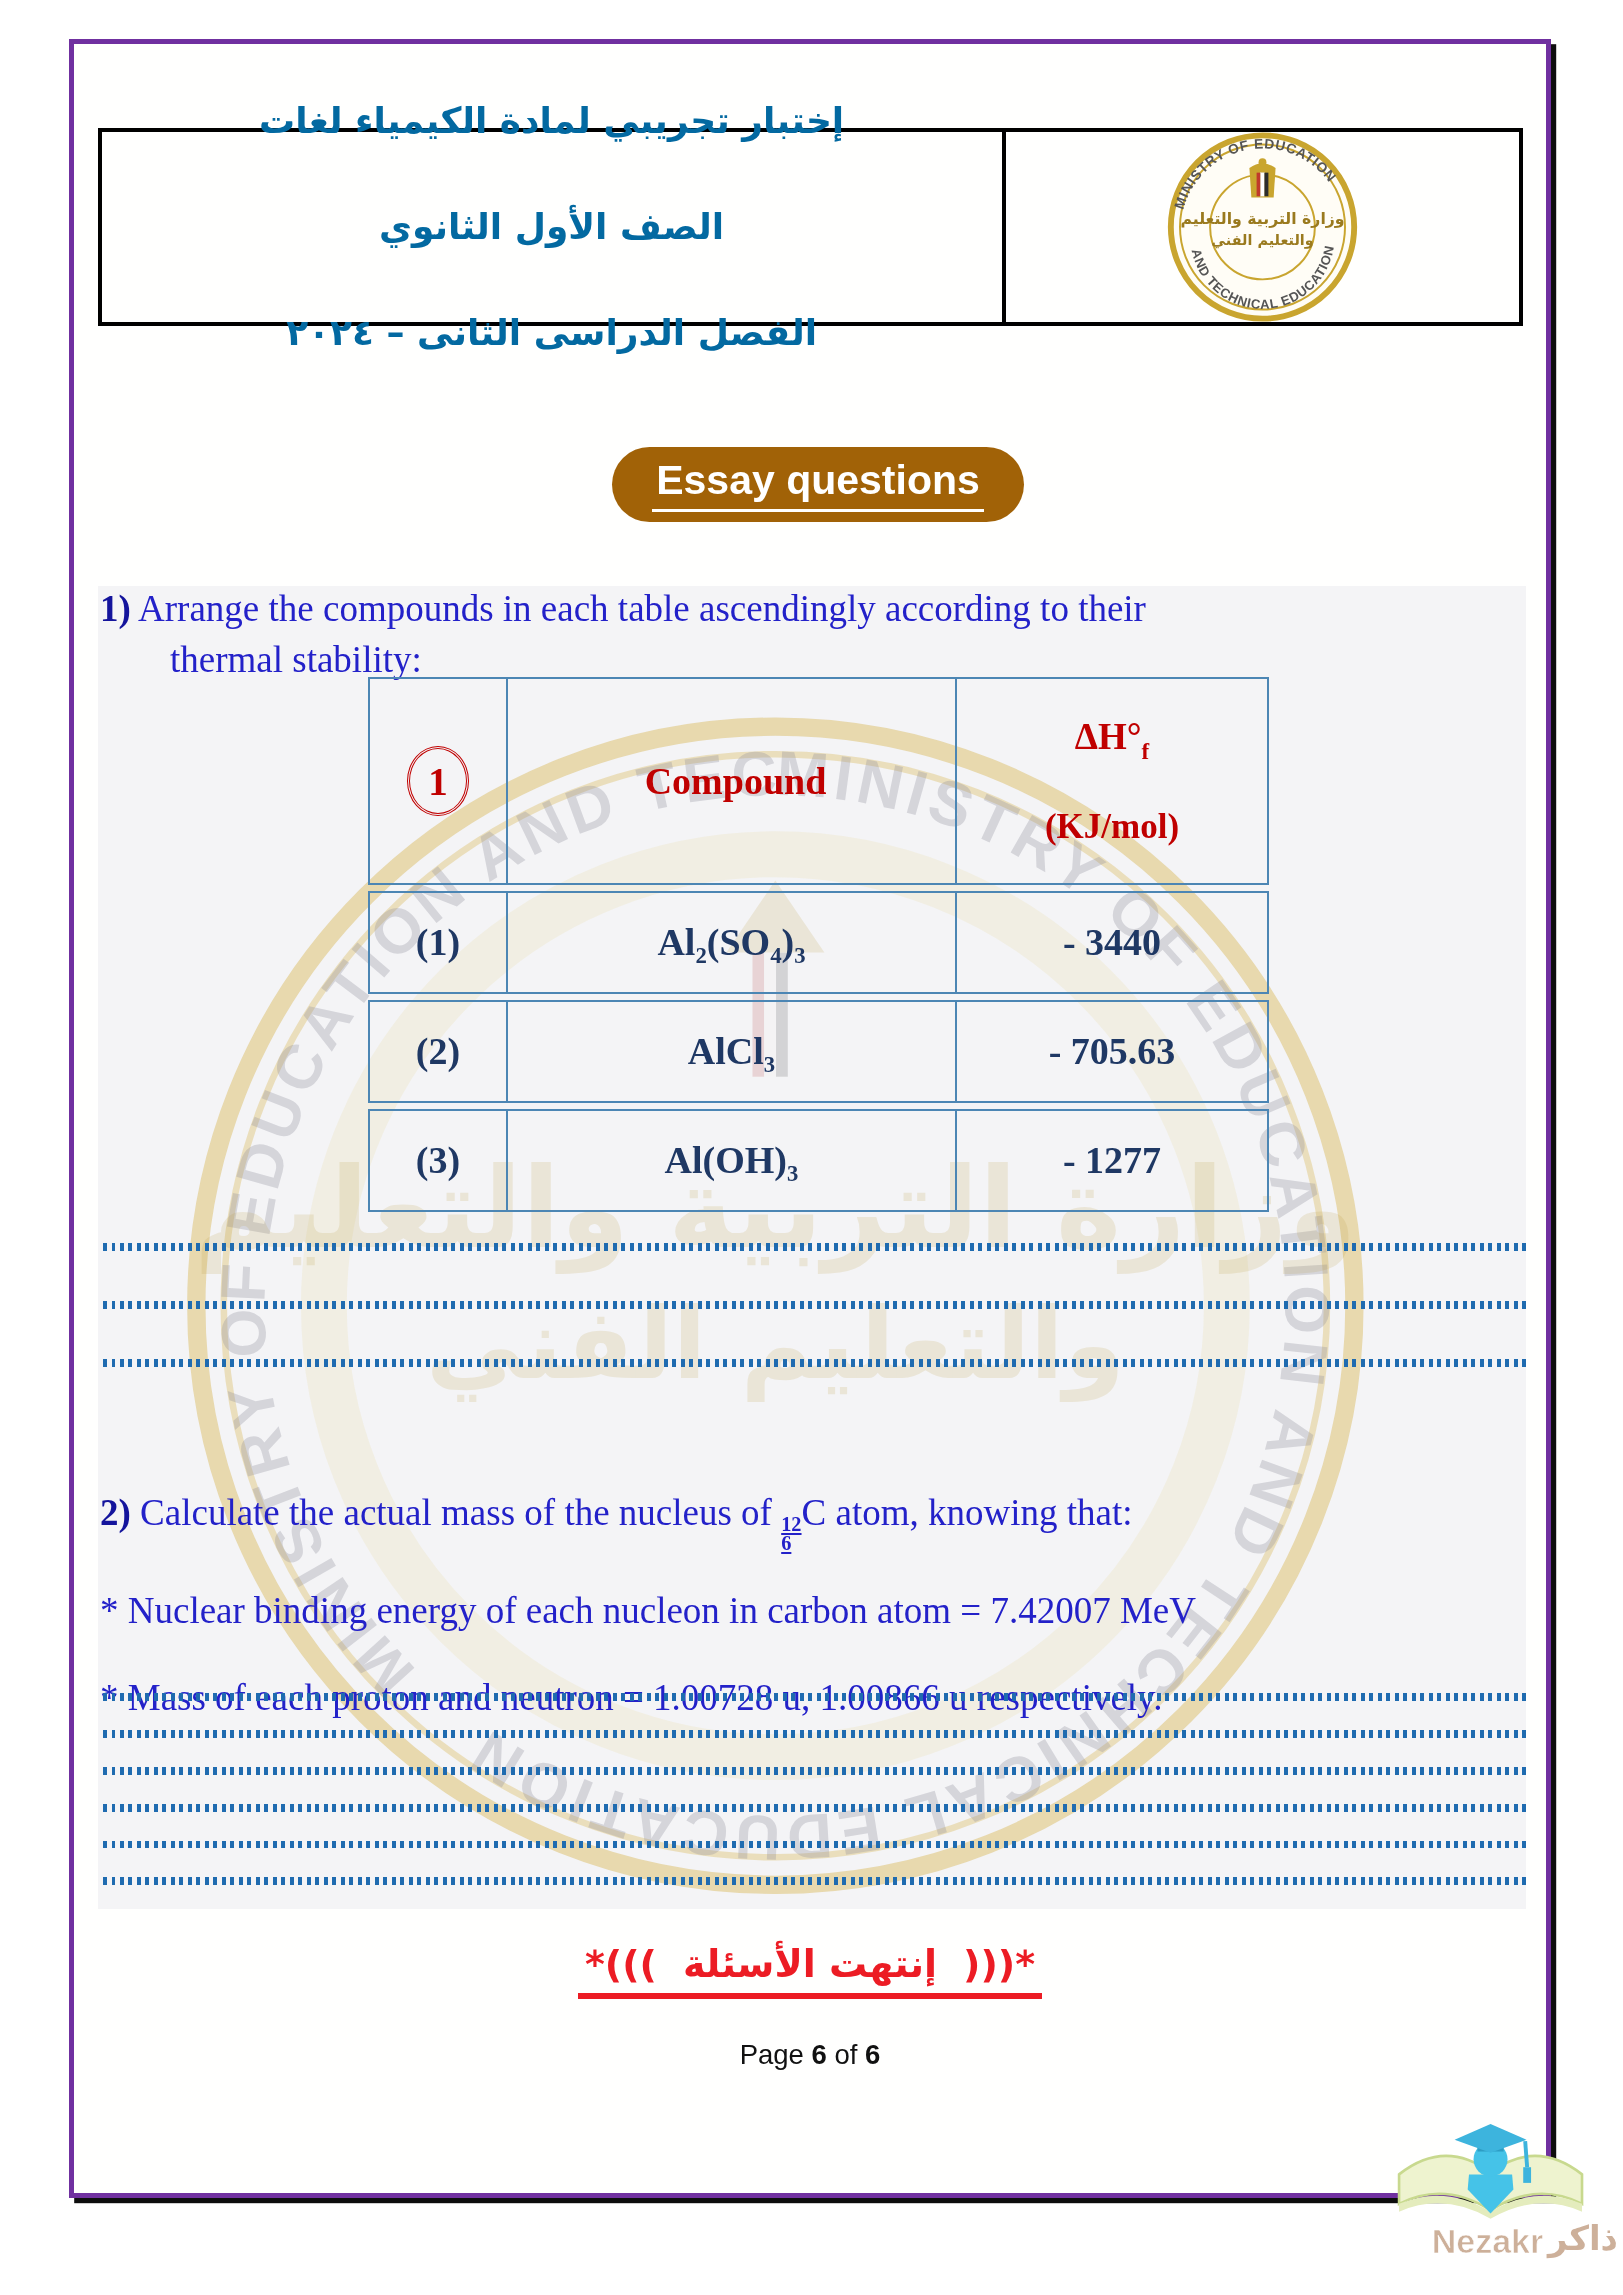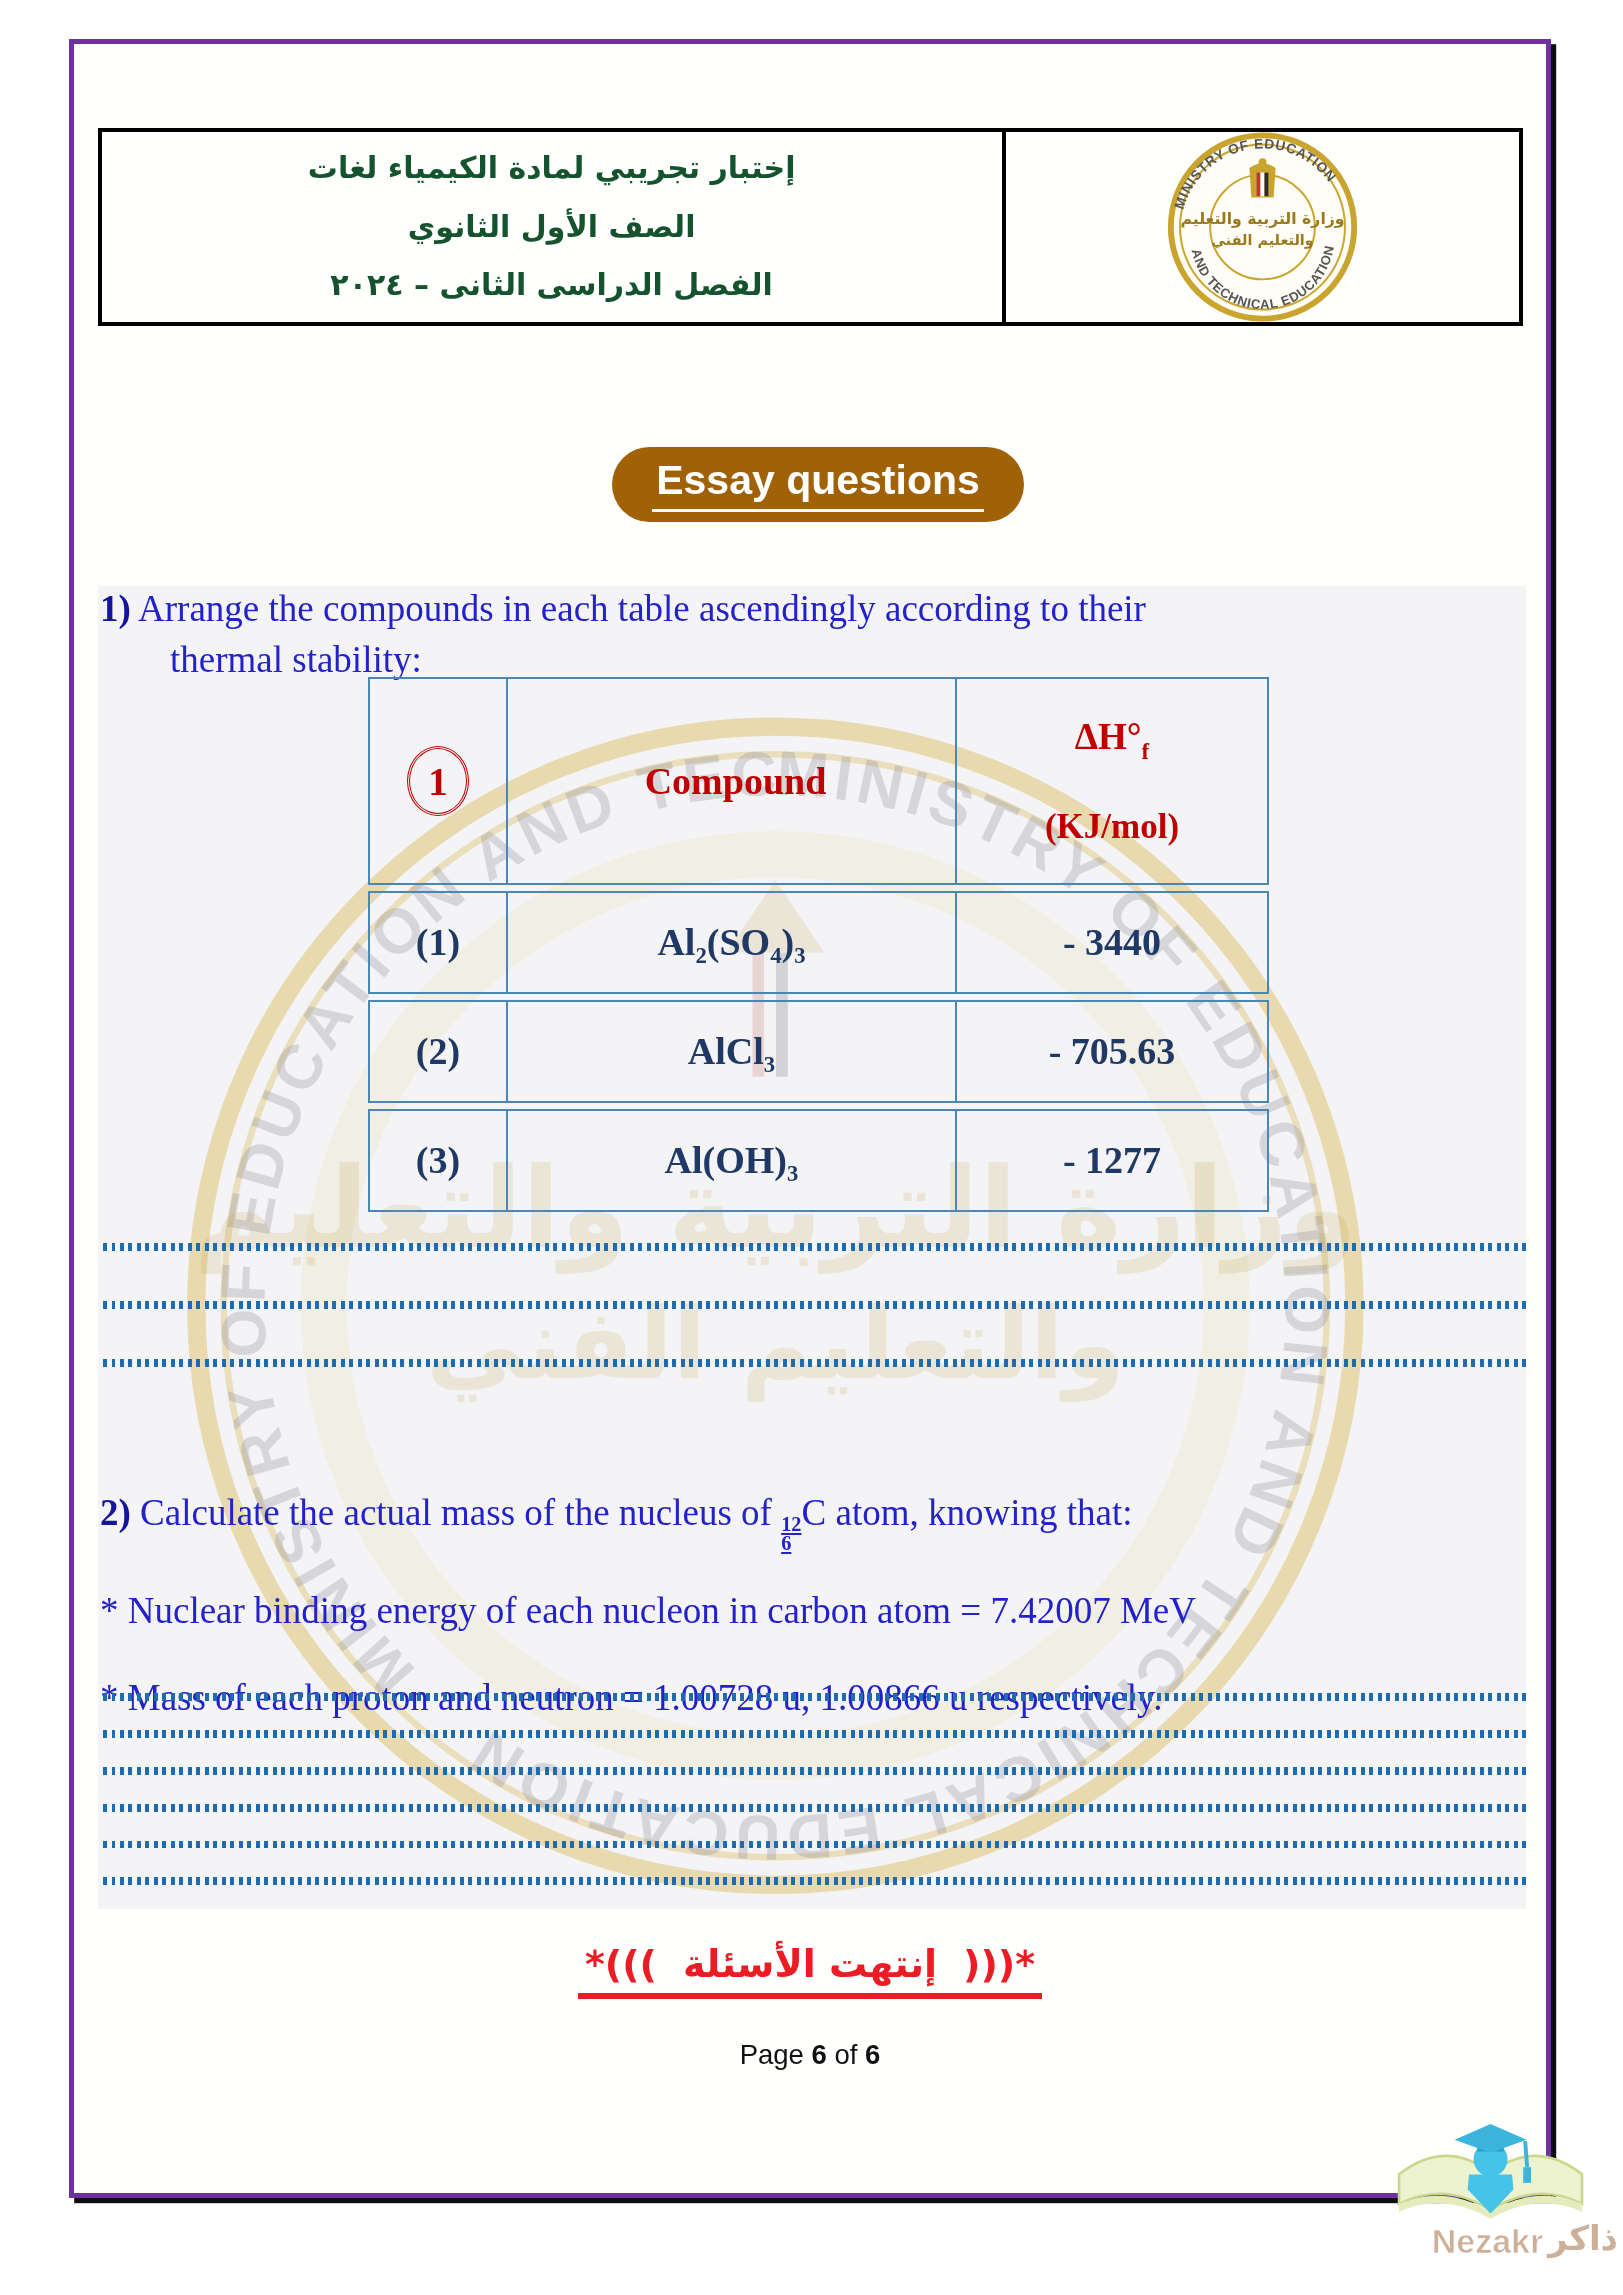--- a/index.html
+++ b/index.html
@@ -15,21 +15,21 @@
   }
   
   .header-box{
     position:absolute;left:23.6px;top:84px;width:1417px;height:190px;
     border:4.6px solid #000;display:flex;background:#fffffe;
   }
   .header-title{
     flex:0 0 900px;border-right:4.6px solid #000;
     display:flex;flex-direction:column;justify-content:center;align-items:center;
     font-family:"DejaVu Sans","Liberation Sans",sans-serif;
-    font-weight:bold;font-size:30px;color:#14532d;line-height:1.95;direction:rtl;
+    font-weight:bold;font-size:36px;color:#0369a1;line-height:1.95;direction:rtl;gap:36px;
   }
   .header-seal{flex:1;display:flex;align-items:center;justify-content:center;}
   
   .badge{
     position:absolute;left:538px;top:403px;width:412px;height:75px;border-radius:39px;
     display:flex;align-items:center;justify-content:center;
   }
   .badge-label{
     font-family:"Liberation Sans","DejaVu Sans",sans-serif;font-weight:bold;font-size:41px;
     color:#ffffff;border-bottom:3.9px solid #ffffff;padding:0 3.9px 5.2px 3.9px;

